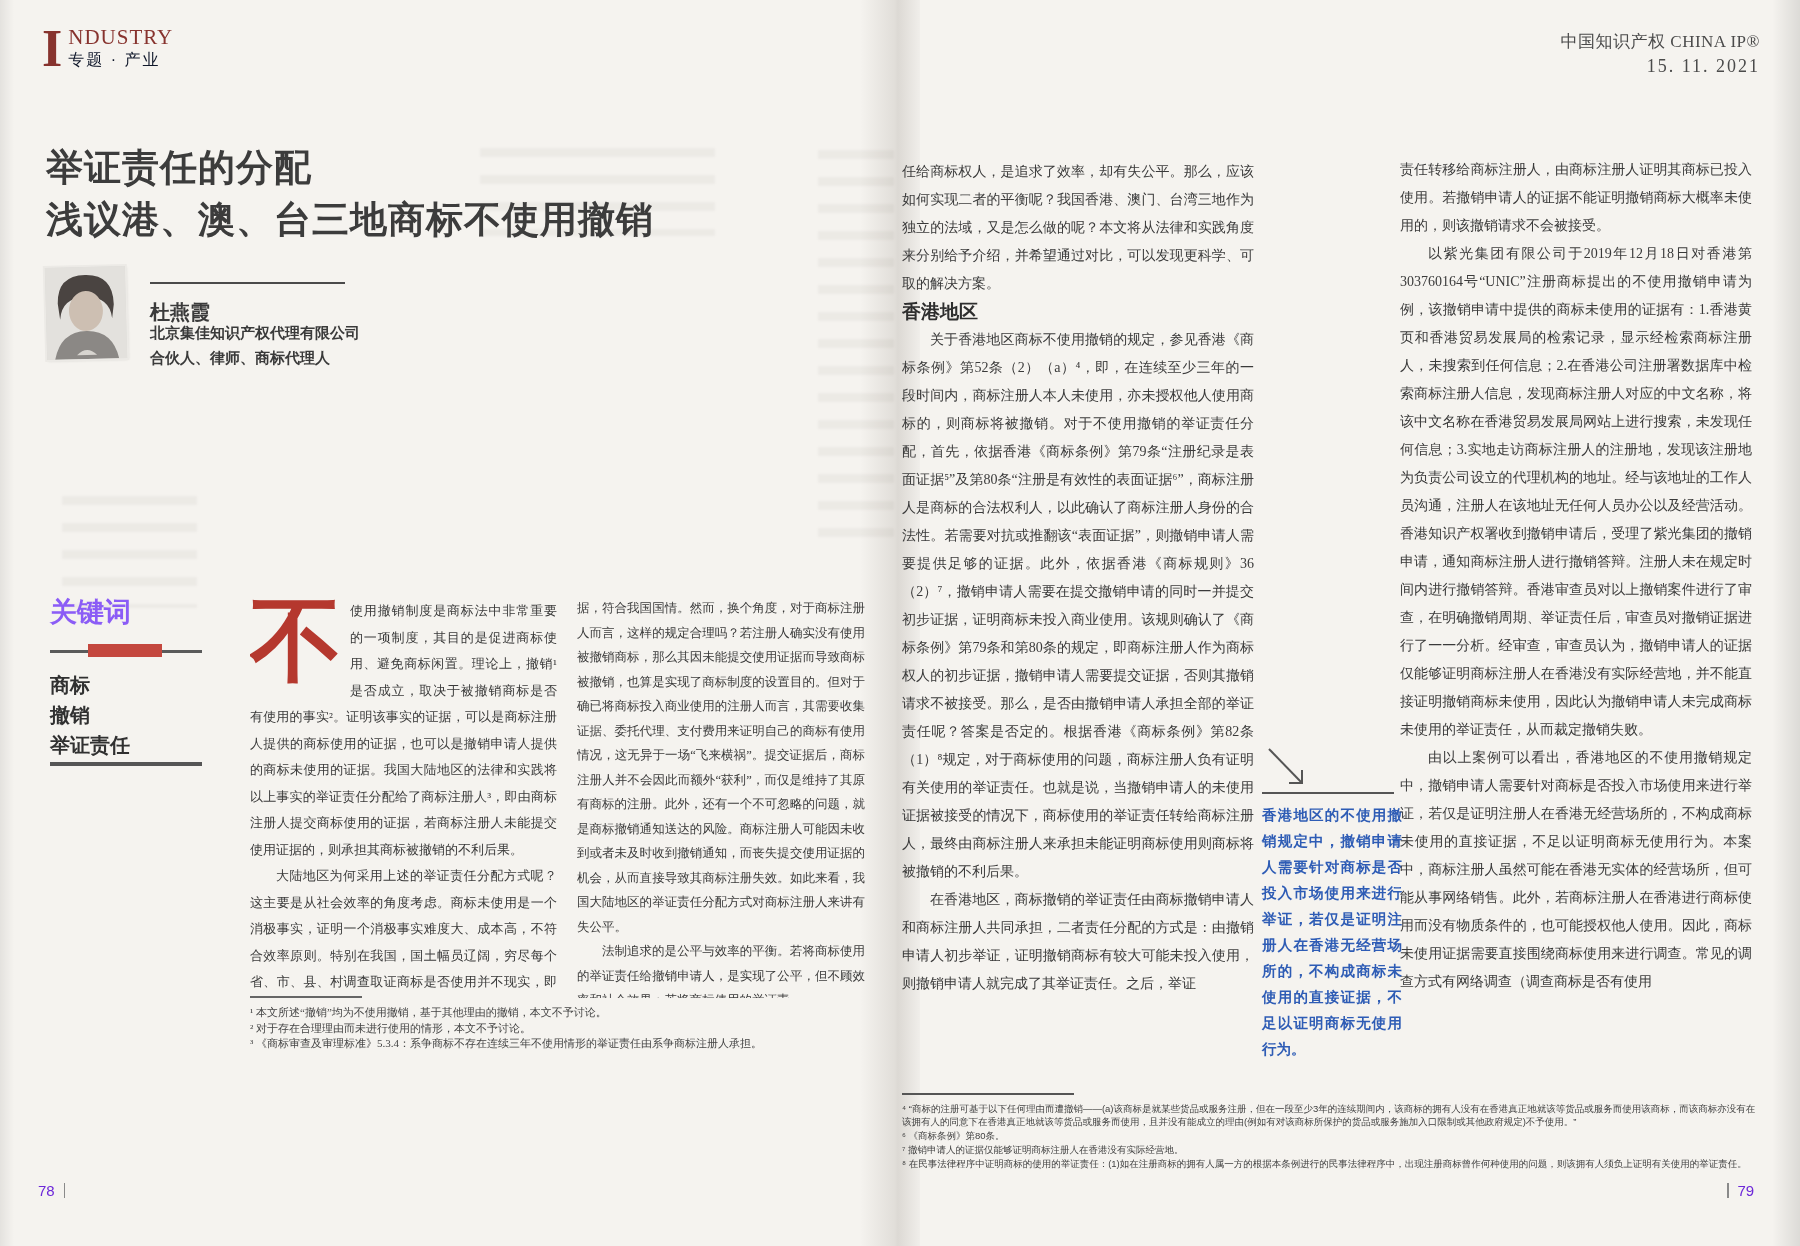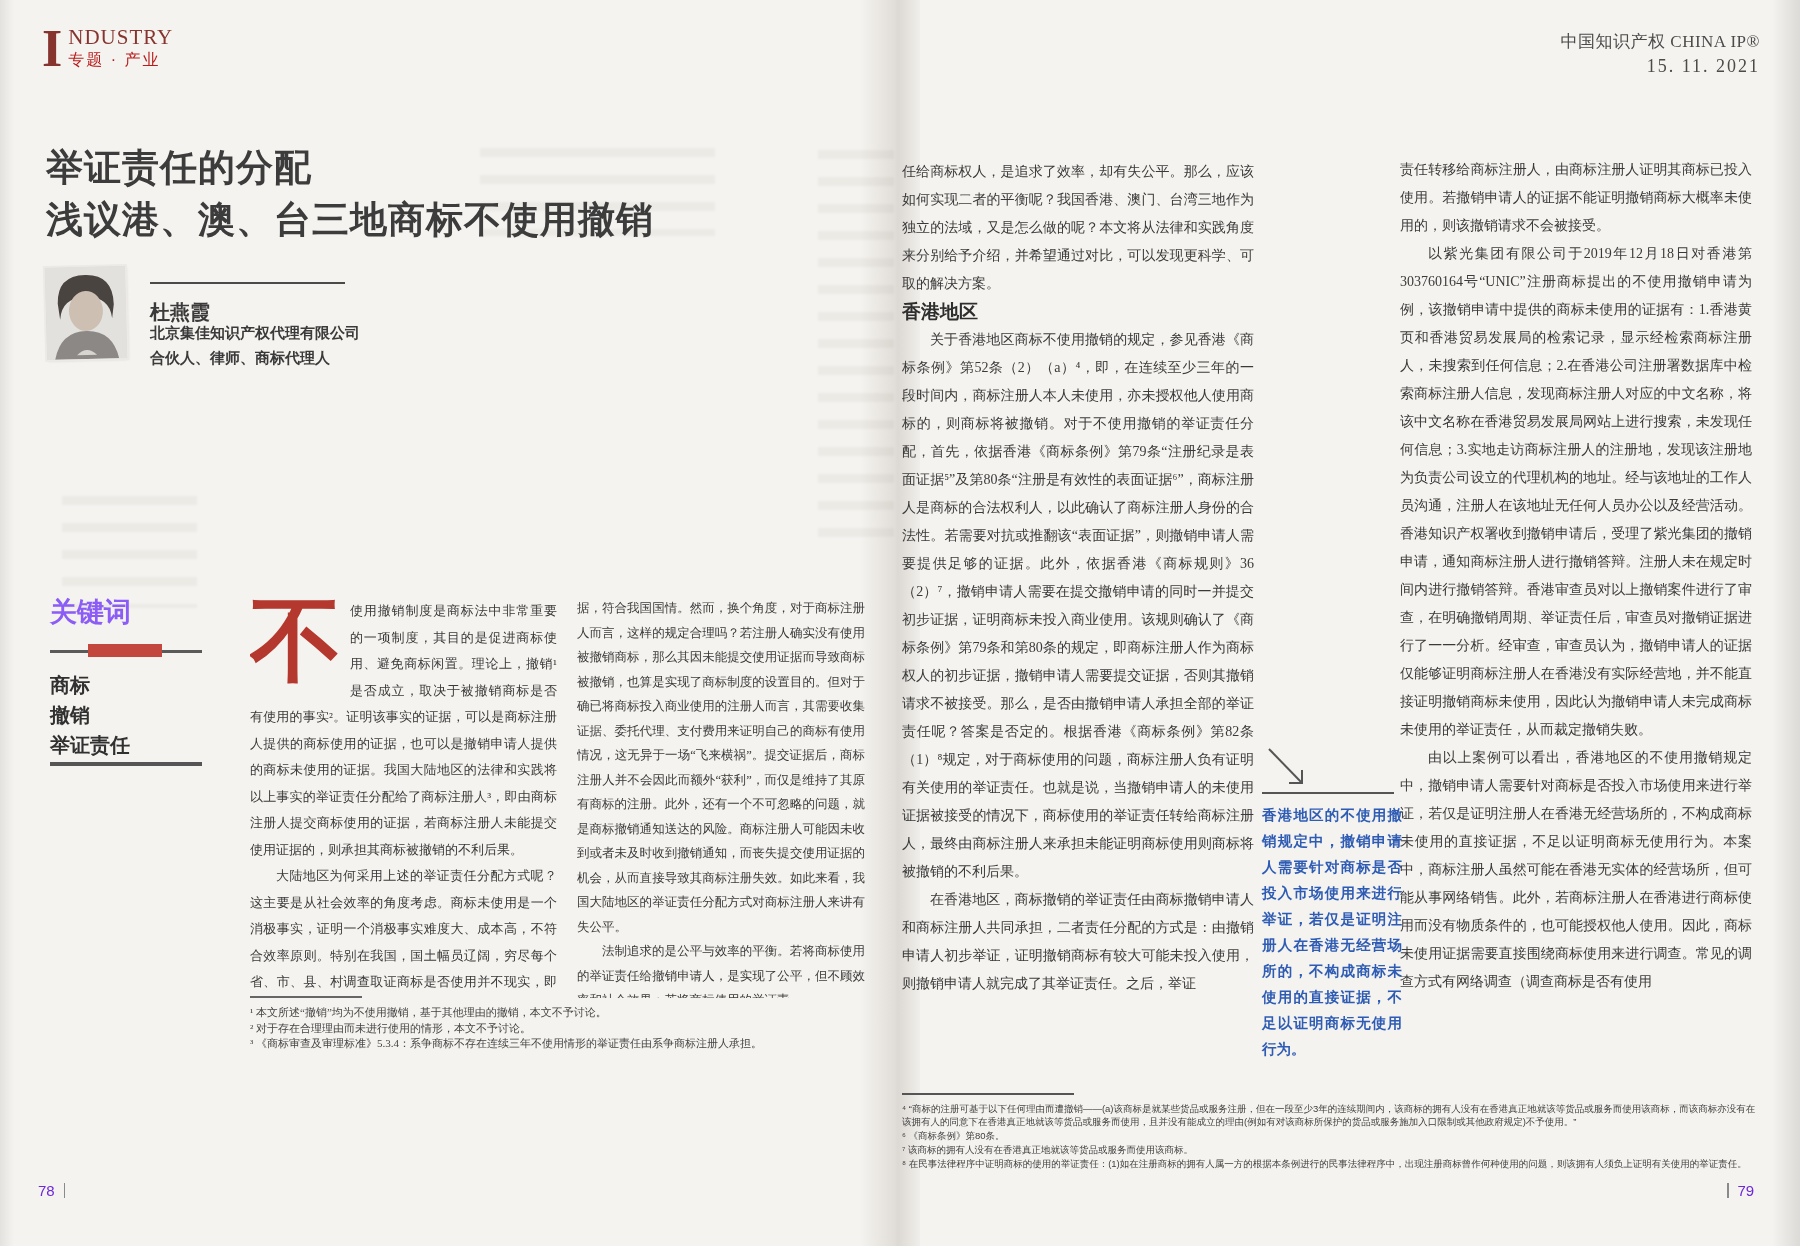--- a/index.html
+++ b/index.html
@@ -19,21 +19,21 @@
     background:linear-gradient(90deg,rgba(0,0,0,0.07) 0%,rgba(0,0,0,0) 100%);}
   .ghost{filter:blur(1.2px);opacity:.55;
     background:repeating-linear-gradient(180deg,rgba(115,108,96,0.12) 0 9px,rgba(0,0,0,0) 9px 27px);}
   
   .industry{left:42px;top:26px;display:flex;align-items:flex-start;}
   .industry .bigI{font-family:"Liberation Serif",serif;font-size:52px;line-height:46px;
     color:#87332e;font-weight:bold;margin-right:6px;}
   .industry .sub1{font-family:"Liberation Serif",serif;font-size:21px;letter-spacing:1px;
     color:#87332e;line-height:22px;}
   .industry .sub2{font-family:"Liberation Sans","DejaVu Sans",sans-serif;font-size:16px;
-    color:#b91c1c;line-height:24px;letter-spacing:2px;}
+    color:#0f172a;line-height:24px;letter-spacing:2px;}
   .title{left:46px;top:142px;width:640px;
     font-family:"Liberation Sans","DejaVu Sans",sans-serif;
     font-size:37px;font-weight:bold;color:#3c3c3c;line-height:52px;letter-spacing:1px;}
   
   .photo{left:46px;top:267px;width:80px;height:92px;background:#dddcd8;
     transform:rotate(-1.5deg);box-shadow:0 0 0 2px #eceae6,1px 1px 3px rgba(0,0,0,0.18);overflow:hidden;}
   .author-rule{left:150px;top:282px;width:195px;height:2px;background:#4a4a4a;}
   .author{font-family:"Liberation Sans","DejaVu Sans",sans-serif;color:#3a3a3a;}
   .a-name{left:150px;top:299px;font-size:20px;font-weight:bold;}
   .a-org{left:150px;top:324px;font-size:15px;font-weight:bold;}
@@ -178,20 +178,20 @@
 <div class="abs col rcolB">
   <p>责任转移给商标注册人，由商标注册人证明其商标已投入使用。若撤销申请人的证据不能证明撤销商标大概率未使用的，则该撤销请求不会被接受。</p>
   <p class="ind">以紫光集团有限公司于2019年12月18日对香港第303760164号“UNIC”注册商标提出的不使用撤销申请为例，该撤销申请中提供的商标未使用的证据有：1.香港黄页和香港贸易发展局的检索记录，显示经检索商标注册人，未搜索到任何信息；2.在香港公司注册署数据库中检索商标注册人信息，发现商标注册人对应的中文名称，将该中文名称在香港贸易发展局网站上进行搜索，未发现任何信息；3.实地走访商标注册人的注册地，发现该注册地为负责公司设立的代理机构的地址。经与该地址的工作人员沟通，注册人在该地址无任何人员办公以及经营活动。香港知识产权署收到撤销申请后，受理了紫光集团的撤销申请，通知商标注册人进行撤销答辩。注册人未在规定时间内进行撤销答辩。香港审查员对以上撤销案件进行了审查，在明确撤销周期、举证责任后，审查员对撤销证据进行了一一分析。经审查，审查员认为，撤销申请人的证据仅能够证明商标注册人在香港没有实际经营地，并不能直接证明撤销商标未使用，因此认为撤销申请人未完成商标未使用的举证责任，从而裁定撤销失败。</p>
   <p class="ind">由以上案例可以看出，香港地区的不使用撤销规定中，撤销申请人需要针对商标是否投入市场使用来进行举证，若仅是证明注册人在香港无经营场所的，不构成商标未使用的直接证据，不足以证明商标无使用行为。本案中，商标注册人虽然可能在香港无实体的经营场所，但可能从事网络销售。此外，若商标注册人在香港进行商标使用而没有物质条件的，也可能授权他人使用。因此，商标未使用证据需要直接围绕商标使用来进行调查。常见的调查方式有网络调查（调查商标是否有使用</p>
 </div>
 
 <div class="abs fn-rule-r"></div>
 <div class="abs fn-r">
   <div>⁴ “商标的注册可基于以下任何理由而遭撤销——(a)该商标是就某些货品或服务注册，但在一段至少3年的连续期间内，该商标的拥有人没有在香港真正地就该等货品或服务而使用该商标，而该商标亦没有在该拥有人的同意下在香港真正地就该等货品或服务而使用，且并没有能成立的理由(例如有对该商标所保护的货品或服务施加入口限制或其他政府规定)不予使用。”</div>
   <div>⁶ 《商标条例》第80条。</div>
-  <div>⁷ 该商标的拥有人没有在香港真正地就该等货品或服务而使用该商标。</div>
+  <div>⁷ 撤销申请人的证据仅能够证明商标注册人在香港没有实际经营地。</div>
   <div>⁸ 在民事法律程序中证明商标的使用的举证责任：(1)如在注册商标的拥有人属一方的根据本条例进行的民事法律程序中，出现注册商标曾作何种使用的问题，则该拥有人须负上证明有关使用的举证责任。</div>
 </div>
 
 <div class="abs pnum pnum-79">
   <span class="bar"></span>
   <span>79</span>
 </div>
 
 </body></html>

